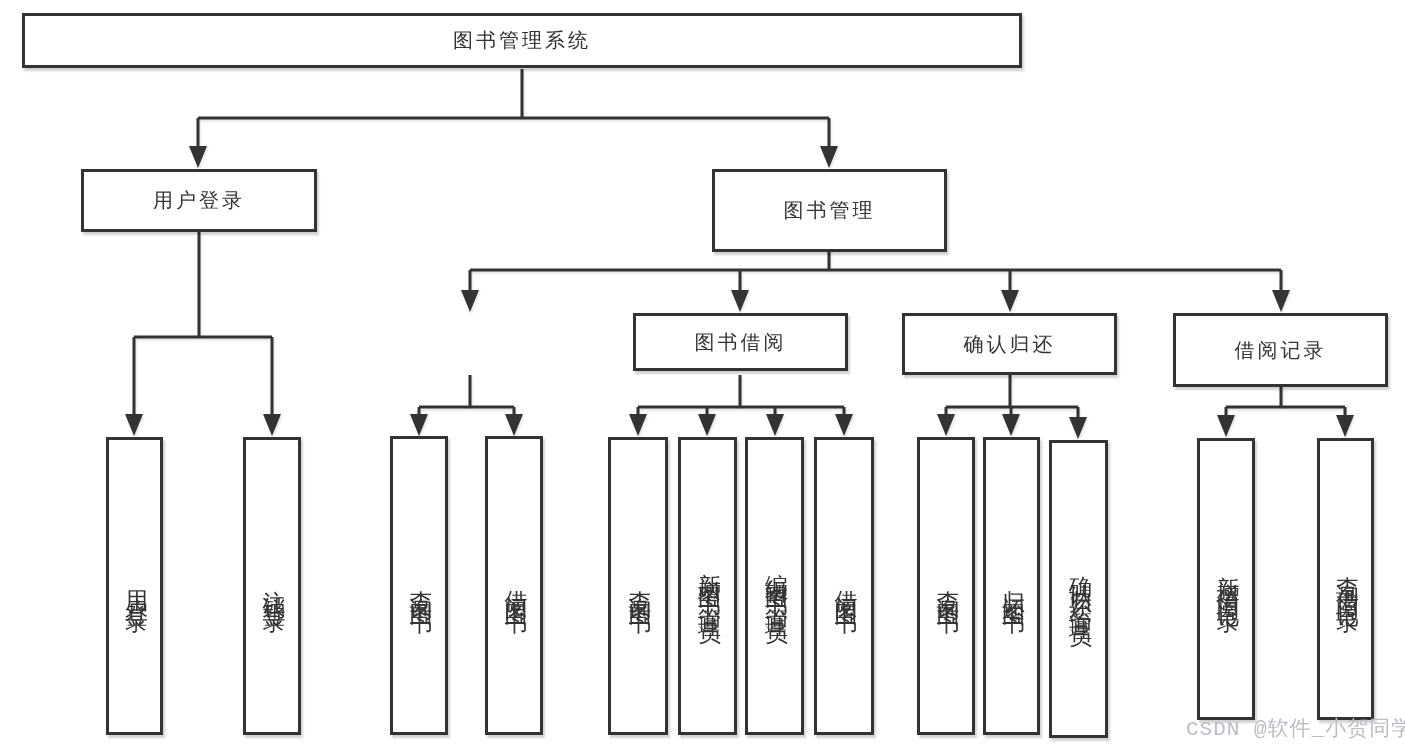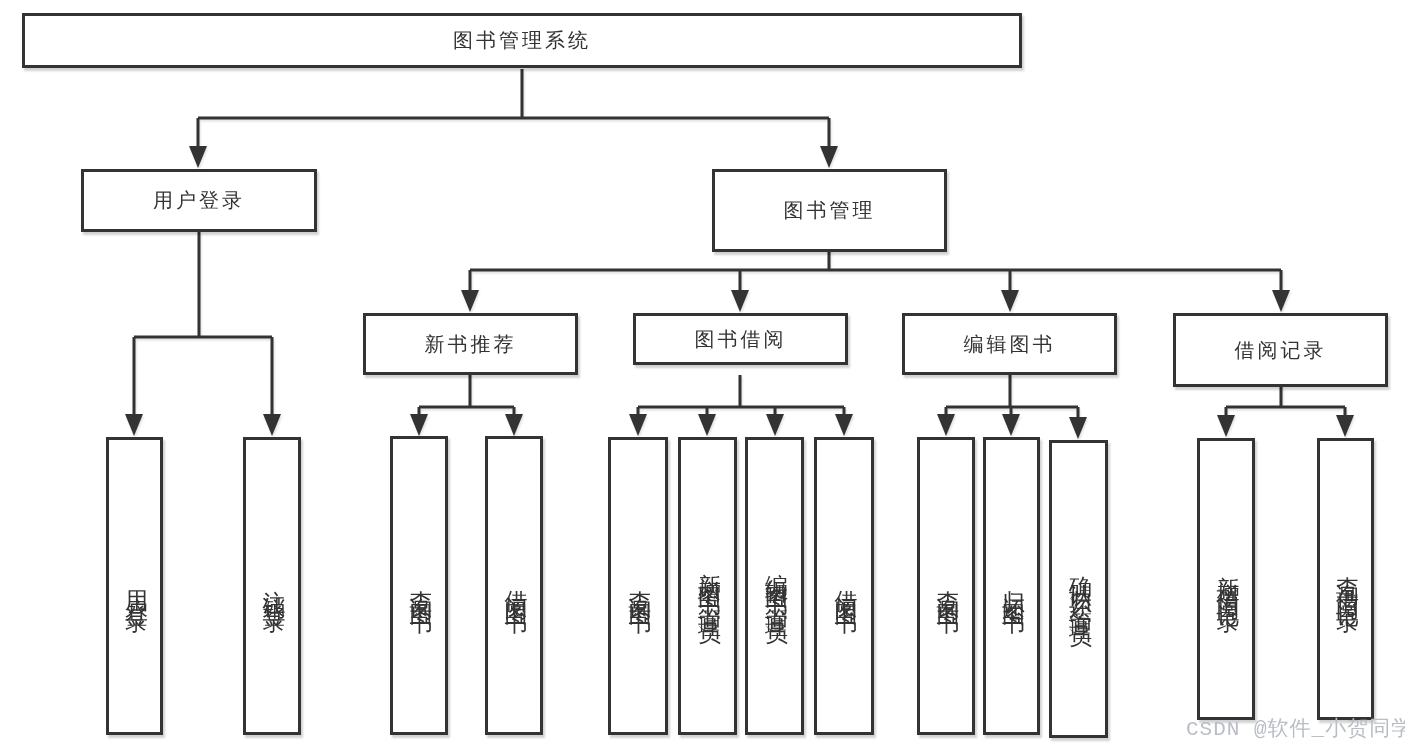--- a/index.html
+++ b/index.html
@@ -91,23 +91,22 @@
     <polygon points="1069,417 1087,417 1078,439"></polygon>
     <polygon points="1217,415 1235,415 1226,437"></polygon>
     <polygon points="1336,415 1354,415 1345,437"></polygon>
   </svg>
 
   <div class="box h" style="left:22px;top:13px;width:1000px;height:55px">图书管理系统</div>
 
   <div class="box h" style="left:81px;top:169px;width:236px;height:63px">用户登录</div>
   <div class="box h" style="left:712px;top:169px;width:235px;height:83px">图书管理</div>
 
-  <div class="box h" style="left:363px;top:313px;width:215px;height:62px">新书推荐</div>
-  <div class="box h" style="left:633px;top:313px;width:215px;height:52px">图书借阅</div>
-  <div class="box h" style="left:902px;top:313px;width:215px;height:62px">编辑图书</div>
+  <div class="box h" style="left:633px;top:313px;width:215px;height:58px">图书借阅</div>
+  <div class="box h" style="left:902px;top:313px;width:215px;height:62px">确认归还</div>
   <div class="box h" style="left:1173px;top:313px;width:215px;height:74px">借阅记录</div>
 
   <div class="box v" style="left:106px;top:437px;width:57px;height:298px">
     <span>用户登录</span>
   </div>
   <div class="box v" style="left:243px;top:437px;width:58px;height:298px">
     <span>注销登录</span>
   </div>
 
   <div class="box v" style="left:390px;top:436px;width:58px;height:299px">

